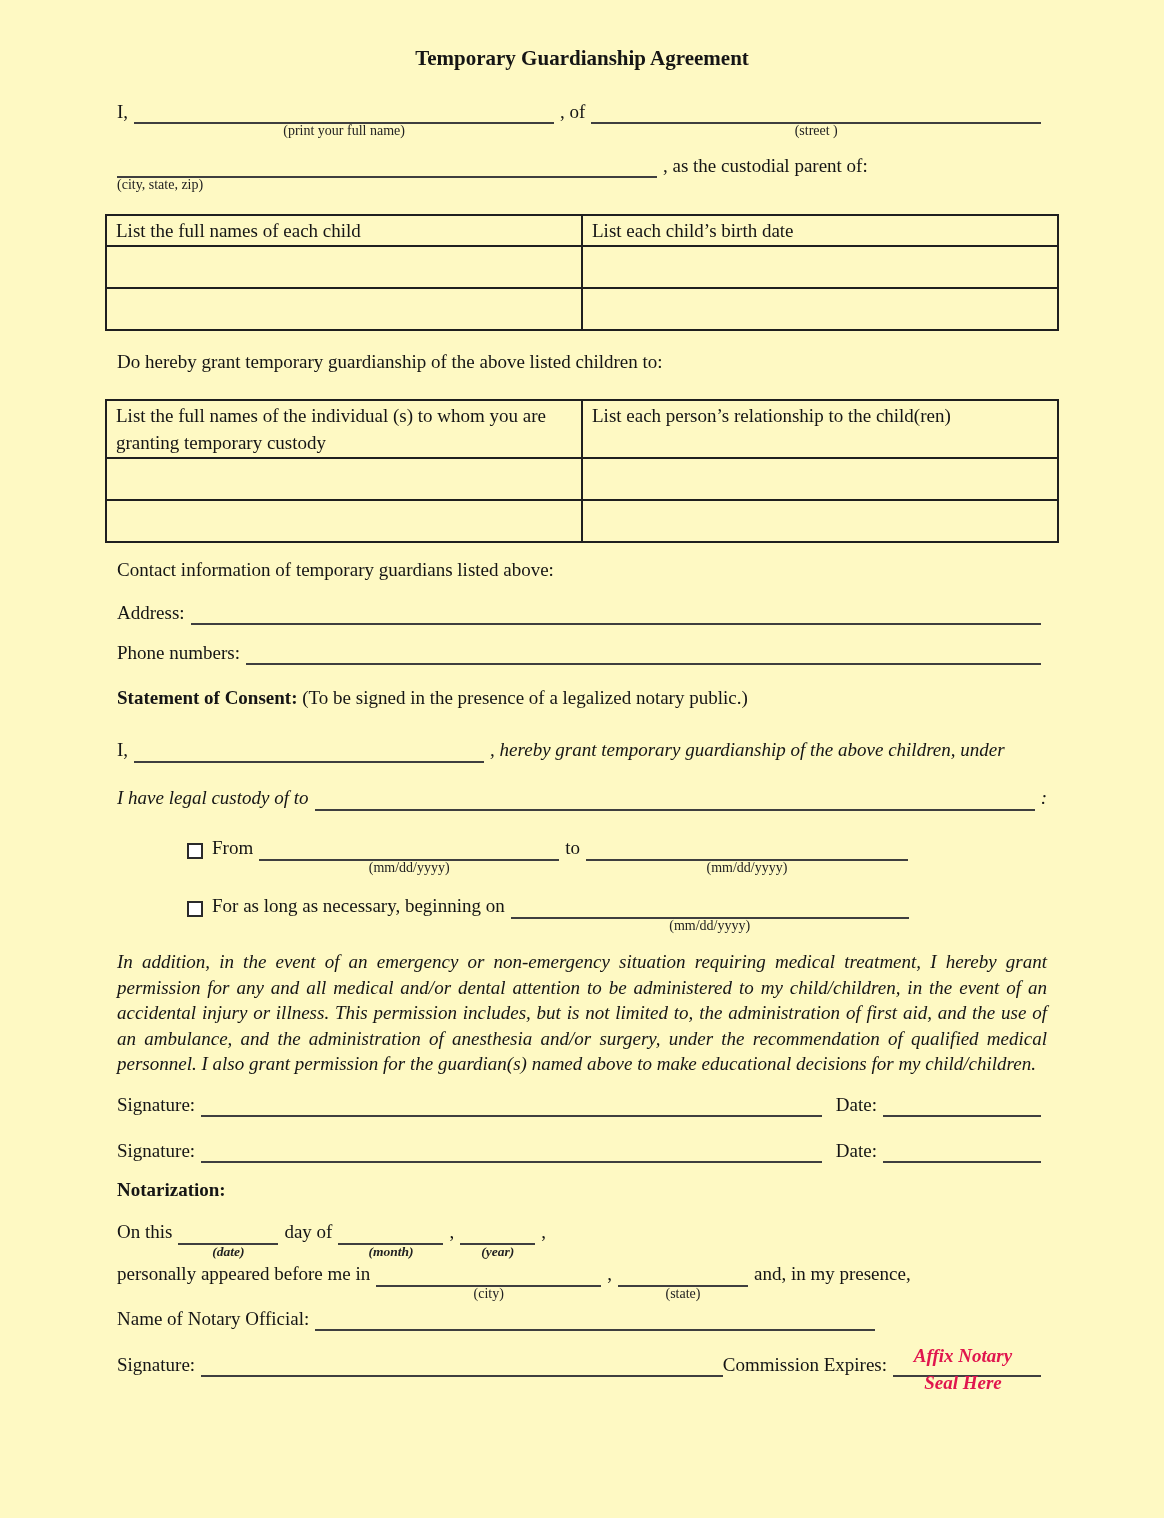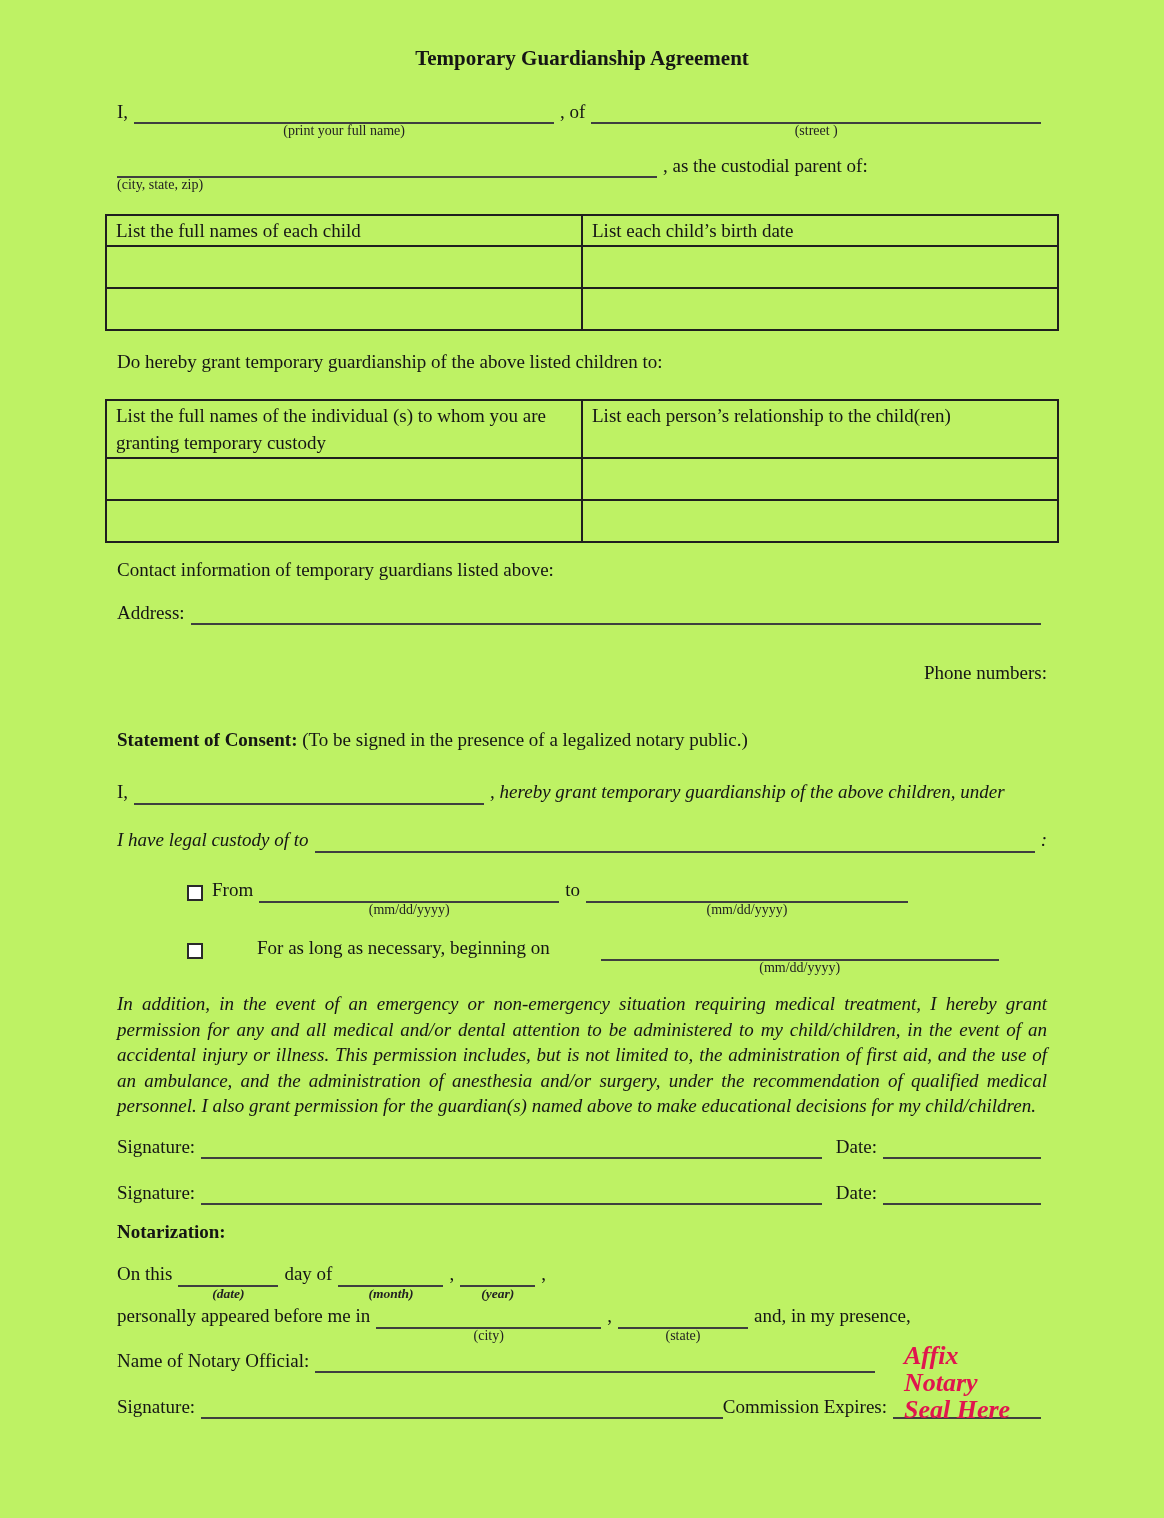--- a/index.html
+++ b/index.html
@@ -1,21 +1,21 @@
 <!DOCTYPE html>
 <html><head>
 <meta charset="utf-8">
 <style>
   * { box-sizing: border-box; }
   body { margin: 0; background: #ffffff; }
   .page {
     position: relative;
     width: 1164px; height: 1518px;
     margin: 0 auto;
-    background: #bef264;
+    background: #fef9c3;
     font-family: "Liberation Serif", serif;
     font-size: 19px;
     color: #151515;
     padding: 46px 117px 0 117px;
     overflow: hidden;
   }
   .title { text-align: center; font-weight: bold; font-size: 21px; height: 26px; }
   .row { display: flex; align-items: flex-end; line-height: 24px; white-space: nowrap; }
   .field {
     display: inline-block;
@@ -49,36 +49,36 @@
     align-self: flex-end;
   }
   .indent { margin-left: 70px; }
   .para {
     font-style: italic; line-height: 25.5px; text-align: justify;
     margin-top: 30px;
   }
   .seal {
     position: absolute; top: 1342px; right: 142px; width: 118px;
     color: #e0164e; font-style: italic; font-weight: bold;
-    font-size: 26px; line-height: 27px; text-align: left;
+    font-size: 19px; line-height: 27px; text-align: center;
   }
   
   #r-intro1 { margin-top: 28px; }
   #r-intro2 { margin-top: 30px; }
   #children-table { margin-top: 36px; }
   #p-grant { margin-top: 20px; height: 24px; }
   #guardians-table { margin-top: 24px; }
   #p-contact { margin-top: 16px; height: 24px; }
   #r-address { margin-top: 18px; justify-content: space-between; }
-  #r-phone { margin-top: 36px; flex-direction: column; }
+  #r-phone { margin-top: 16px; }
   #p-consent-heading { margin-top: 22px; height: 24px; }
   #r-consent1 { margin-top: 26px; line-height: 26px; }
   #r-consent2 { margin-top: 22px; line-height: 26px; }
   #r-cb1 { margin-top: 24px; line-height: 26px; }
-  #r-cb2 { margin-top: 32px; line-height: 26px; gap: 45px; }
+  #r-cb2 { margin-top: 32px; line-height: 26px; }
   #r-sig1 { margin-top: 16px; }
   #r-sig2 { margin-top: 22px; }
   #p-notarization { margin-top: 16px; height: 24px; font-weight: bold; }
   #r-not1 { margin-top: 16px; line-height: 26px; }
   #r-not2 { margin-top: 16px; line-height: 26px; }
   #p-identified { margin-top: 14px; height: 24px; }
   #r-notary-name { margin-top: 20px; }
   #r-final { margin-top: 22px; }
 </style>
 </head>

